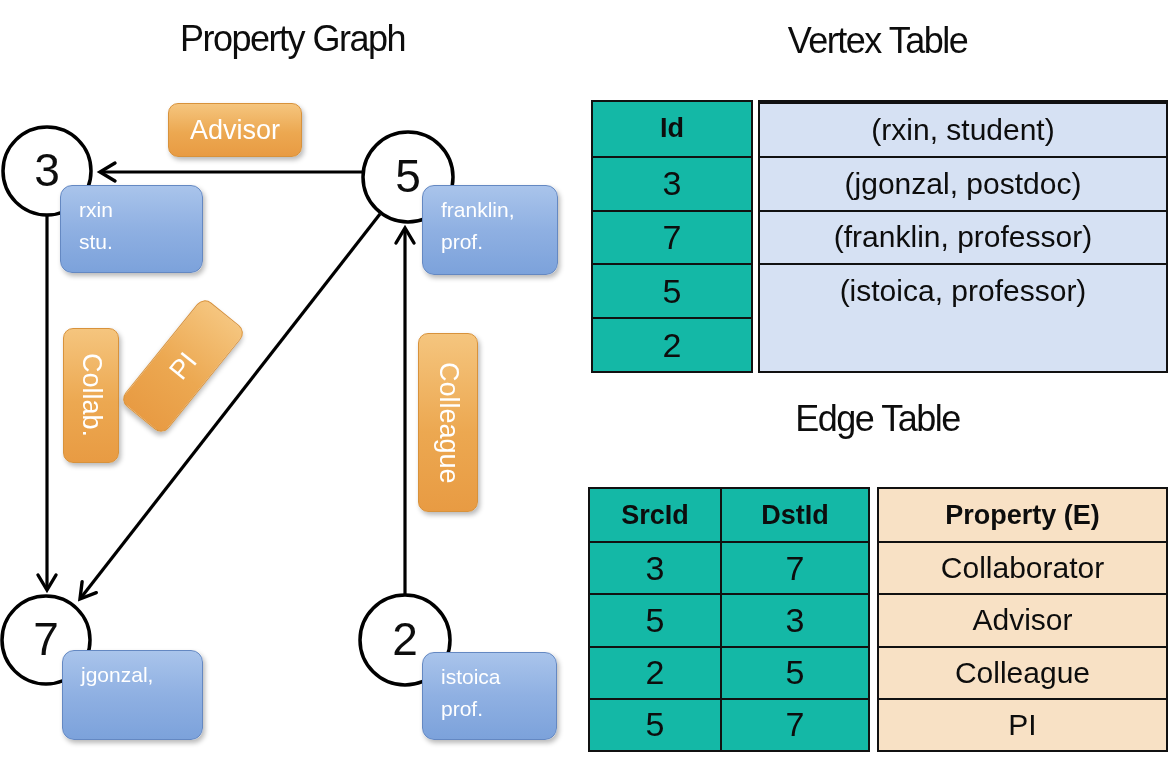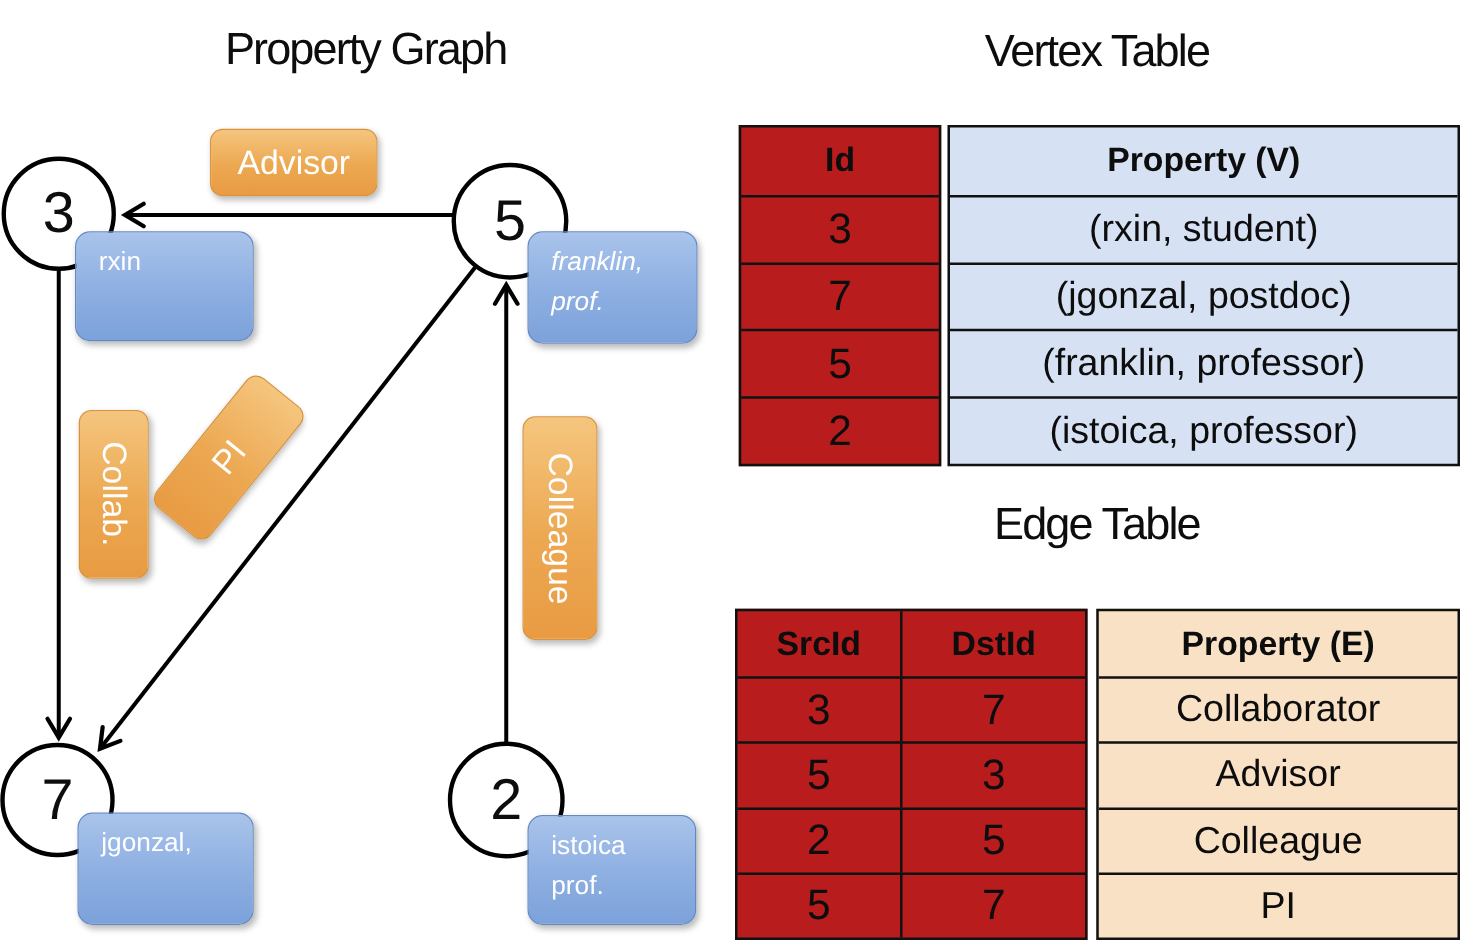--- a/index.html
+++ b/index.html
@@ -35,21 +35,21 @@
     position:absolute; box-sizing:border-box;
     background:linear-gradient(180deg,#a9c4eb 0%,#8fb0e2 50%,#7ca2db 100%);
     border:1.5px solid #6488c2; border-radius:12px;
     box-shadow:2px 3px 5px rgba(0,0,0,0.28);
     color:#ffffff; font-size:21px; line-height:1.5; padding:8px 8px 8px 18px;
   }
 
   
   .tcol {
     position:absolute; box-sizing:border-box; border:2.5px solid #111;
-    display:grid; grid-template-rows:repeat(5,1fr); background:#b91c1c;
+    display:grid; grid-template-rows:repeat(5,1fr); background:#14b8a6;
   }
   .tcell {
     display:flex; align-items:center; justify-content:center;
     border-top:2.5px solid #111; font-size:30px; color:#0d0d0d;
   }
   .tcell.first { border-top:none; }
   .tcell.hdr { font-weight:bold; font-size:27px; }
   .tcell.num { font-size:34px; }
   #vt-prop { background:#d6e1f3; }
   #et-prop { background:#f8e1c5; }
@@ -94,42 +94,42 @@
   </div>
   <div class="elabel" id="pi-box" style="left:155px; top:299px; width:56px; height:134px;">
     <div class="pi-text">PI</div>
   </div>
   <div class="elabel" style="left:418px; top:333px; width:60px; height:179px;">
     <div class="vtext">Colleague</div>
   </div>
 
   <div class="nlabel" style="left:60px; top:185px; width:143px; height:88px;">
     <div>rxin</div>
+    <div>stu.</div>
   </div>
-  <div class="nlabel" style="left:422px; top:185px; width:136px; height:90px;font-style:italic;">
+  <div class="nlabel" style="left:422px; top:185px; width:136px; height:90px;">
     <div>franklin,</div>
     <div>prof.</div>
   </div>
   <div class="nlabel" style="left:62px; top:650px; width:141px; height:90px;">
     <div>jgonzal,</div>
   </div>
   <div class="nlabel" style="left:422px; top:652px; width:135px; height:88px;">
     <div>istoica</div>
     <div>prof.</div>
   </div>
 
   <div class="tcol" id="vt-id" style="left:591px; top:100px; width:162px; height:273px;">
     <div class="tcell hdr first">Id</div>
     <div class="tcell num">3</div>
     <div class="tcell num">7</div>
     <div class="tcell num">5</div>
     <div class="tcell num">2</div>
   </div>
   <div class="tcol" id="vt-prop" style="left:758px; top:100px; width:410px; height:273px;">
-    <div class="tcell hdr first">Property (V)</div>
     <div class="tcell">(rxin, student)</div>
     <div class="tcell">(jgonzal, postdoc)</div>
     <div class="tcell">(franklin, professor)</div>
     <div class="tcell">(istoica, professor)</div>
   </div>
 
   <div class="tcol" id="et-left" style="left:588px; top:487px; width:282px; height:265px;">
     <div class="tcell hdr first">SrcId</div>
     <div class="tcell hdr first dst">DstId</div>
     <div class="tcell num">3</div>

